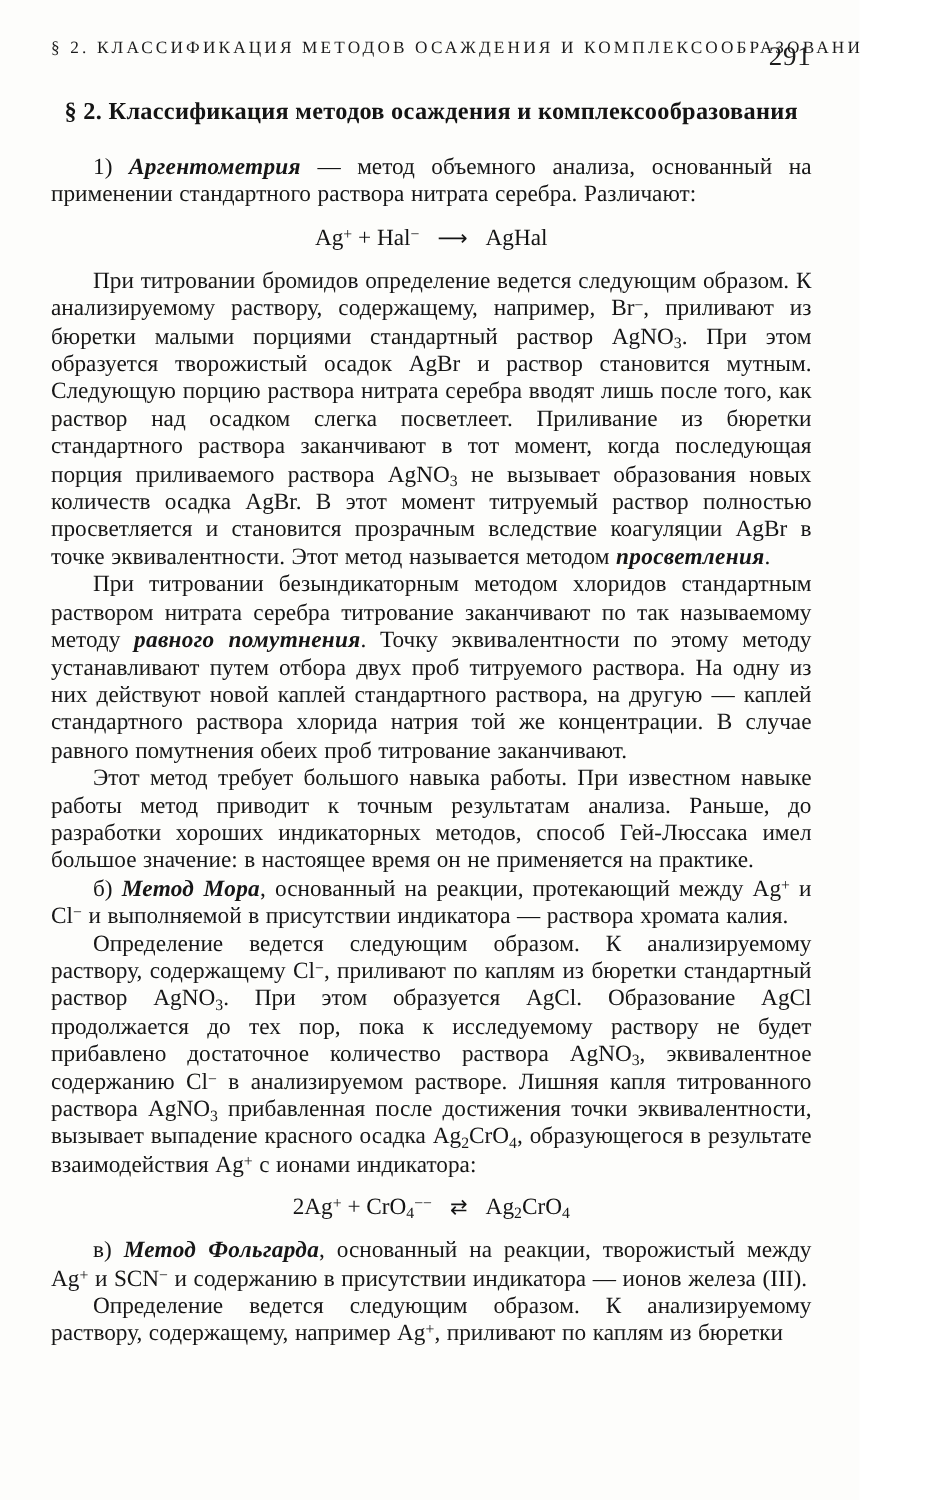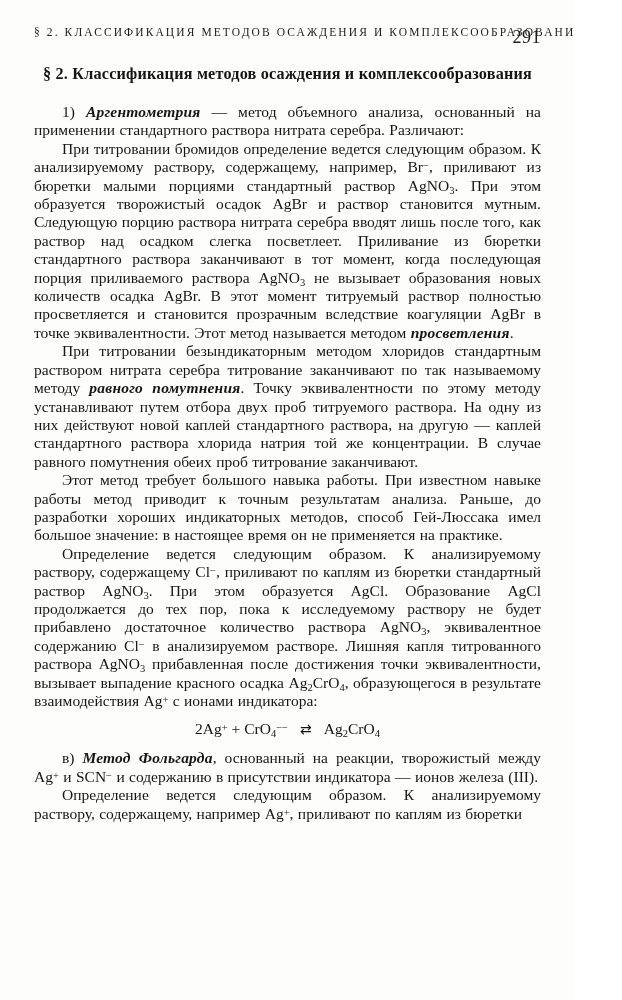--- a/index.html
+++ b/index.html
@@ -80,22 +80,24 @@
 
   <div class="running-head">
     <span class="rh-text">§ 2. КЛАССИФИКАЦИЯ МЕТОДОВ ОСАЖДЕНИЯ И КОМПЛЕКСООБРАЗОВАНИЯ</span>
     <span class="page-number">291</span>
   </div>
 
   <h1 class="section-title">§ 2. Классификация методов осаждения и комплексообразования</h1>
 
   <div class="body-text">
     <p class="par"><span>1) </span><i>Аргентометрия</i><span> — метод объемного анализа, основанный на применении стандартного раствора нитрата серебра. Различают:</span></p>
+    <div class="equation"><span>Ag</span><sup>+</sup><span> + Hal</span><sup>−</sup><span class="arr">⟶</span><span>AgHal</span></div>
     <p class="par"><span>При титровании бромидов определение ведется следующим образом. К анализируемому раствору, содержащему, например, Br</span><sup>−</sup><span>, приливают из бюретки малыми порциями стандартный раствор AgNO</span><sub>3</sub><span>. При этом образуется творожистый осадок AgBr и раствор становится мутным. Следующую порцию раствора нитрата серебра вводят лишь после того, как раствор над осадком слегка посветлеет. Приливание из бюретки стандартного раствора заканчивают в тот момент, когда последующая порция приливаемого раствора AgNO</span><sub>3</sub><span> не вызывает образования новых количеств осадка AgBr. В этот момент титруемый раствор полностью просветляется и становится прозрачным вследствие коагуляции AgBr в точке эквивалентности. Этот метод называется методом </span><i>просветления</i><span>.</span></p>
     <p class="par"><span>При титровании безындикаторным методом хлоридов стандартным раствором нитрата серебра титрование заканчивают по так называемому методу </span><i>равного помутнения</i><span>. Точку эквивалентности по этому методу устанавливают путем отбора двух проб титруемого раствора. На одну из них действуют новой каплей стандартного раствора, на другую — каплей стандартного раствора хлорида натрия той же концентрации. В случае равного помутнения обеих проб титрование заканчивают.</span></p>
     <p class="par"><span>Этот метод требует большого навыка работы. При известном навыке работы метод приводит к точным результатам анализа. Раньше, до разработки хороших индикаторных методов, способ Гей-Люссака имел большое значение: в настоящее время он не применяется на практике.</span></p>
+    <p class="par"><span>б) </span><i>Метод Мора</i><span>, основанный на реакции, протекающий между Ag</span><sup>+</sup><span> и Cl</span><sup>−</sup><span> и выполняемой в присутствии индикатора — раствора хромата калия.</span></p>
     <p class="par"><span>Определение ведется следующим образом. К анализируемому раствору, содержащему Cl</span><sup>−</sup><span>, приливают по каплям из бюретки стандартный раствор AgNO</span><sub>3</sub><span>. При этом образуется AgCl. Образование AgCl продолжается до тех пор, пока к исследуемому раствору не будет прибавлено достаточное количество раствора AgNO</span><sub>3</sub><span>, эквивалентное содержанию Cl</span><sup>−</sup><span> в анализируемом растворе. Лишняя капля титрованного раствора AgNO</span><sub>3</sub><span> прибавленная после достижения точки эквивалентности, вызывает выпадение красного осадка Ag</span><sub>2</sub><span>CrO</span><sub>4</sub><span>, образующегося в результате взаимодействия Ag</span><sup>+</sup><span> с ионами индикатора:</span></p>
     <div class="equation"><span>2Ag</span><sup>+</sup><span> + CrO</span><sub>4</sub><sup>−−</sup><span class="arr">⇄</span><span>Ag</span><sub>2</sub><span>CrO</span><sub>4</sub></div>
     <p class="par"><span>в) </span><i>Метод Фольгарда</i><span>, основанный на реакции, творожистый между Ag</span><sup>+</sup><span> и SCN</span><sup>−</sup><span> и содержанию в присутствии индикатора — ионов железа (III).</span></p>
     <p class="par"><span>Определение ведется следующим образом. К анализируемому раствору, содержащему, например Ag</span><sup>+</sup><span>, приливают по каплям из бюретки</span></p>
   </div>
 
 </div>
 
 </body></html>

